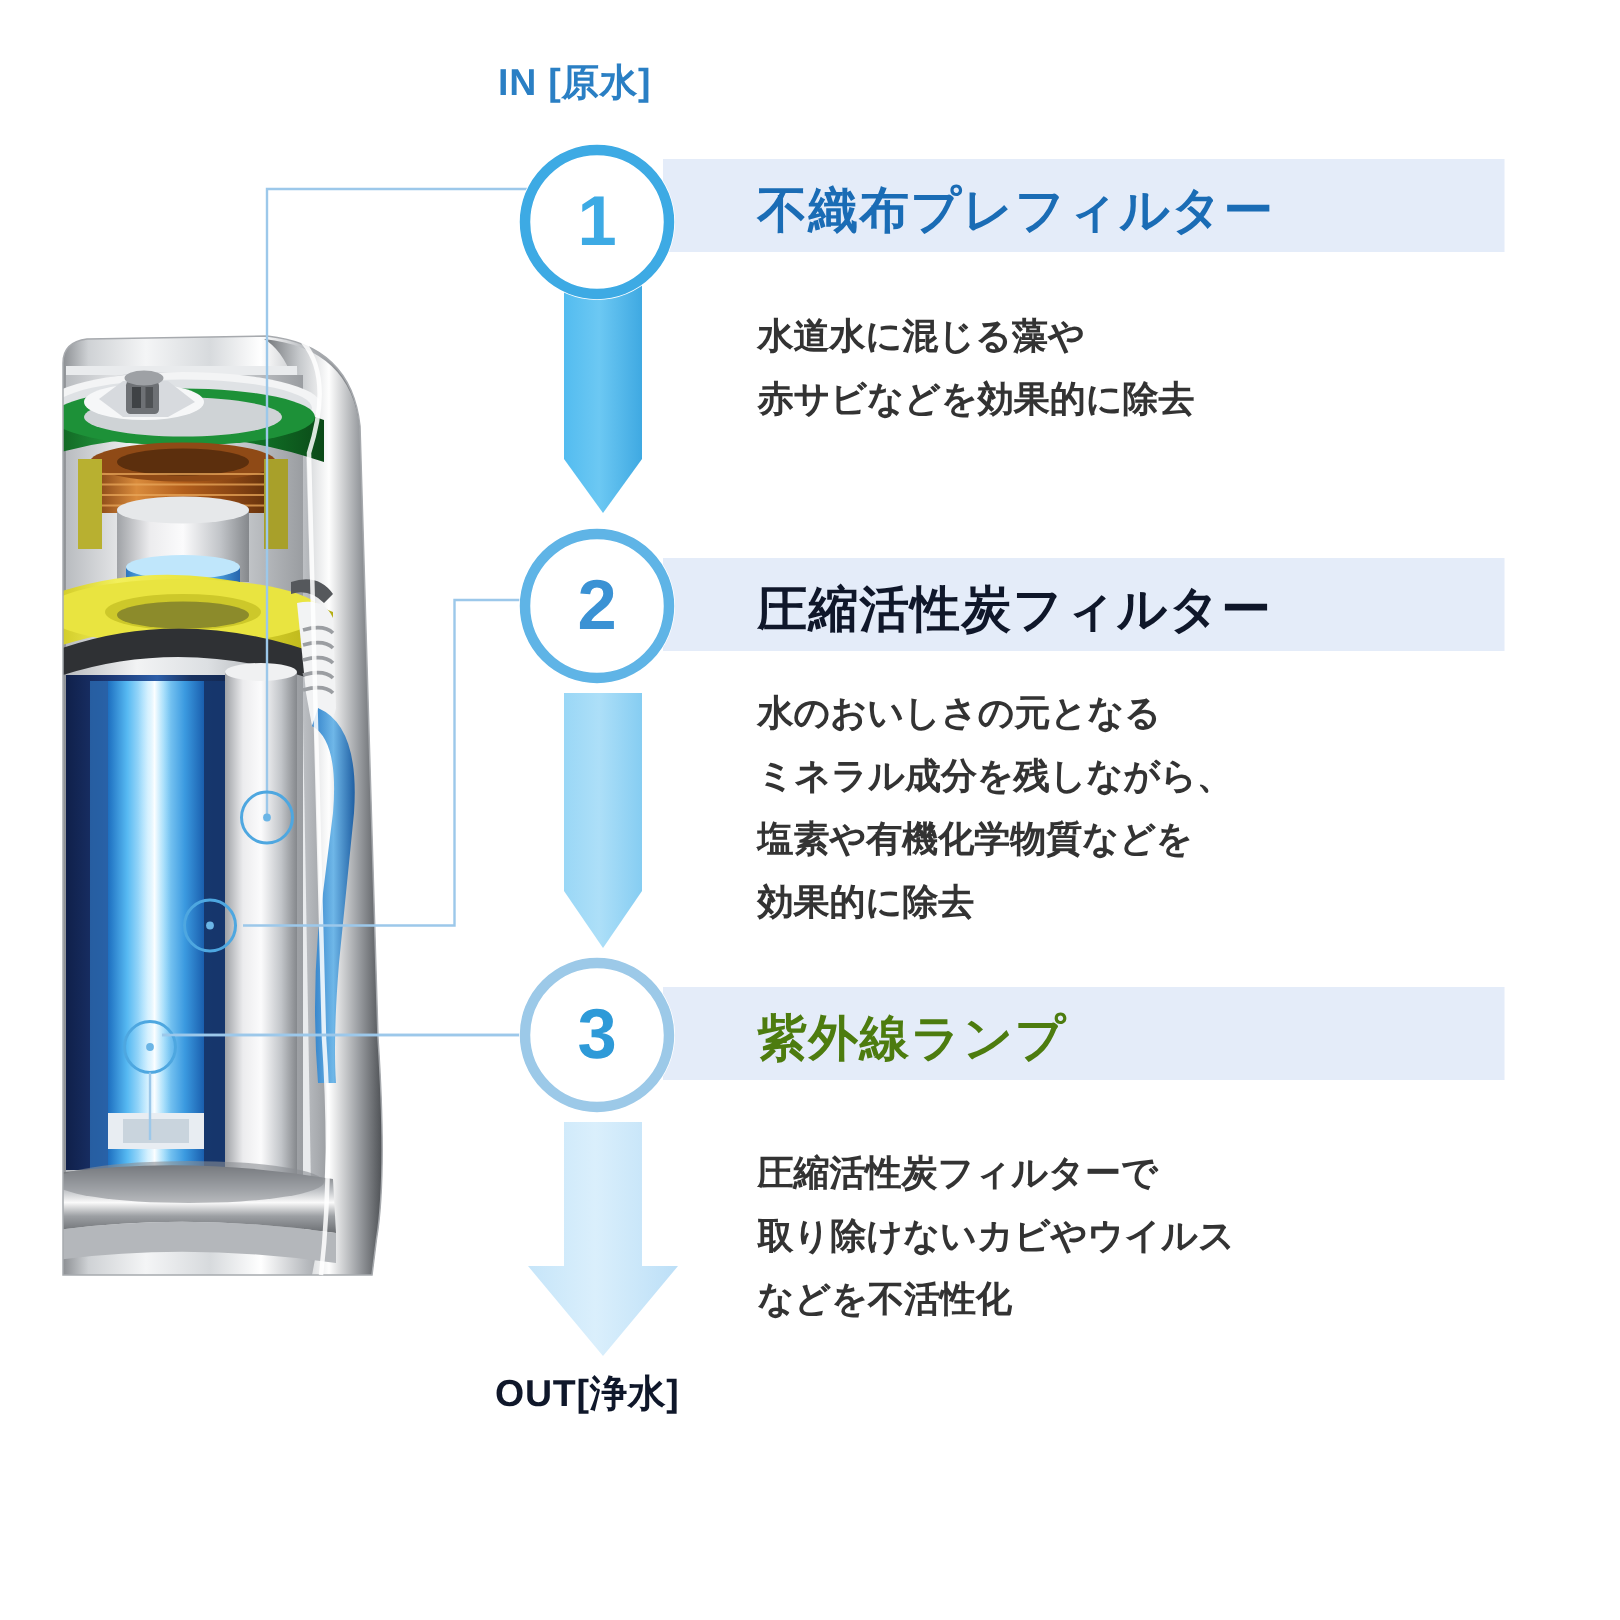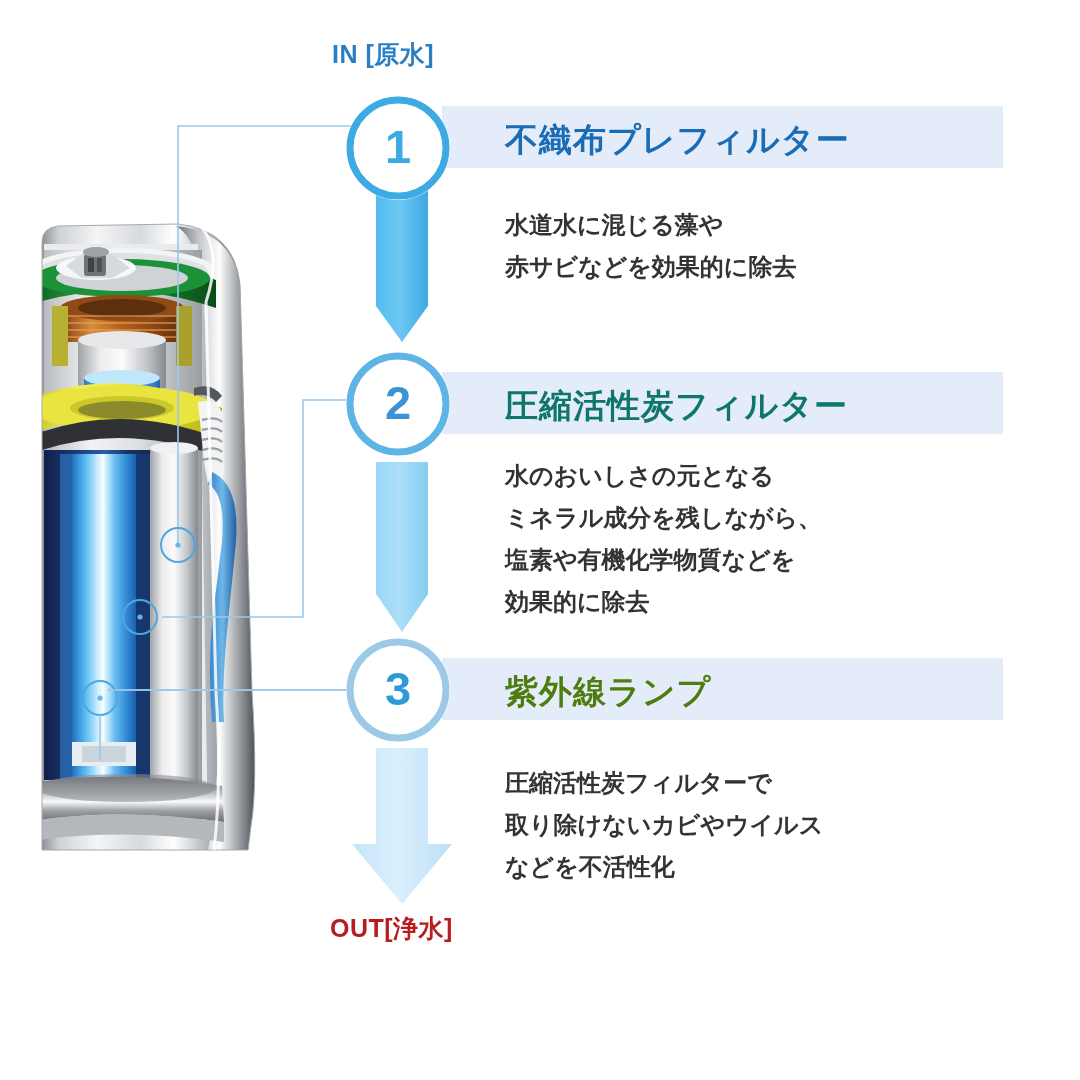--- a/index.html
+++ b/index.html
@@ -14,21 +14,21 @@
 
   
   .io-label{
     position:absolute;
     font-size:25px;
     font-weight:700;
     letter-spacing:.5px;
     white-space:nowrap;
   }
   #in-label{left:332px;top:38px;color:#2a7fc4;}
-  #out-label{left:330px;top:912px;color:#b91c1c;}
+  #out-label{left:330px;top:912px;color:#0f172a;}
 
   
   .step-band{
     position:absolute;
     left:442px;
     width:561px;
     height:62px;
     background:#e4ecf9;
   }
   .step-title{
@@ -325,21 +325,21 @@
   <div class="step-circle" style="left:346px;top:96px;background:transparent;">
     <span style="color:#3daae4;">1</span>
   </div>
   <div class="step-body" style="top:180px;margin-top:24px;">水道水に混じる藻や
 赤サビなどを効果的に除去</div>
 
   <div class="step-band" style="top:372px;"></div>
   <svg class="step-circle" style="left:346px;top:352px;" viewBox="0 0 104 104" xmlns="http://www.w3.org/2000/svg">
     <circle cx="52" cy="52" r="48" fill="#ffffff" stroke="#5fb4e6" stroke-width="7"></circle>
   </svg>
-  <div class="step-title" style="top:384px;color:#0f766e;">圧縮活性炭フィルター</div>
+  <div class="step-title" style="top:384px;color:#0f172a;">圧縮活性炭フィルター</div>
   <div class="step-circle" style="left:346px;top:352px;background:transparent;">
     <span style="color:#3b92d4;">2</span>
   </div>
   <div class="step-body" style="top:455px;">水のおいしさの元となる
 ミネラル成分を残しながら、
 塩素や有機化学物質などを
 効果的に除去</div>
 
   <div class="step-band" style="top:658px;"></div>
   <svg class="step-circle" style="left:346px;top:638px;" viewBox="0 0 104 104" xmlns="http://www.w3.org/2000/svg">

